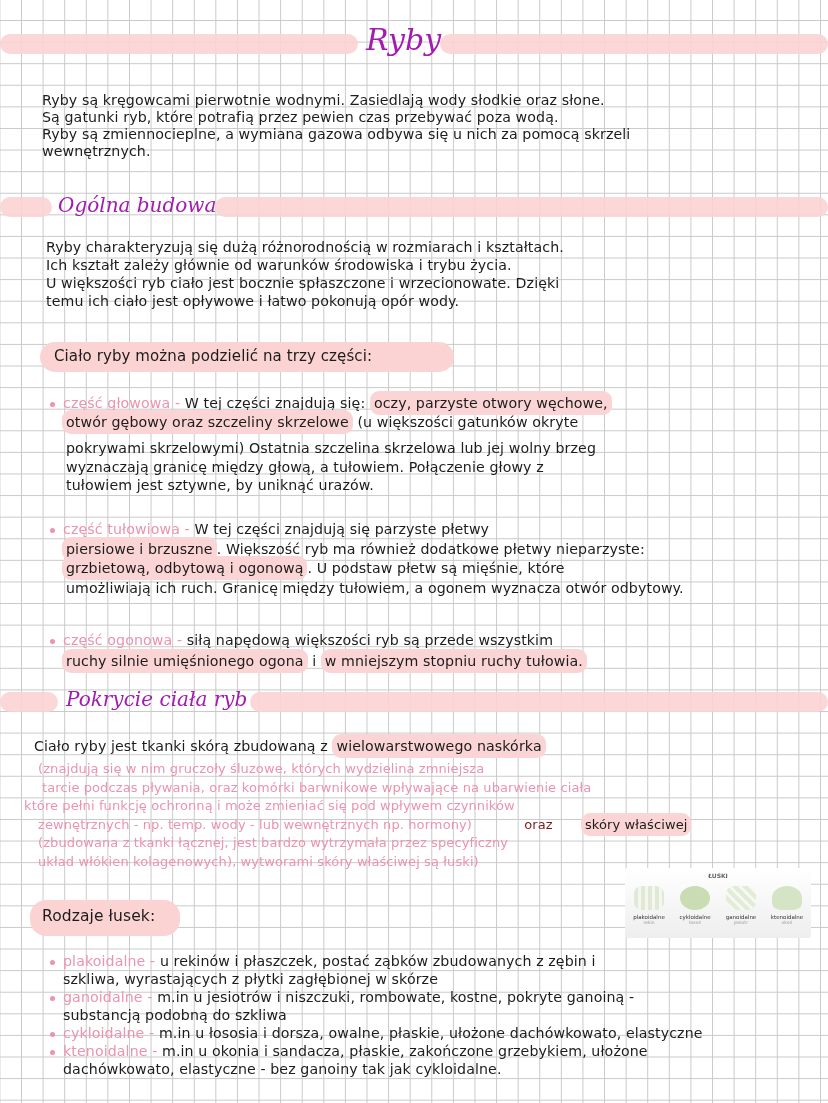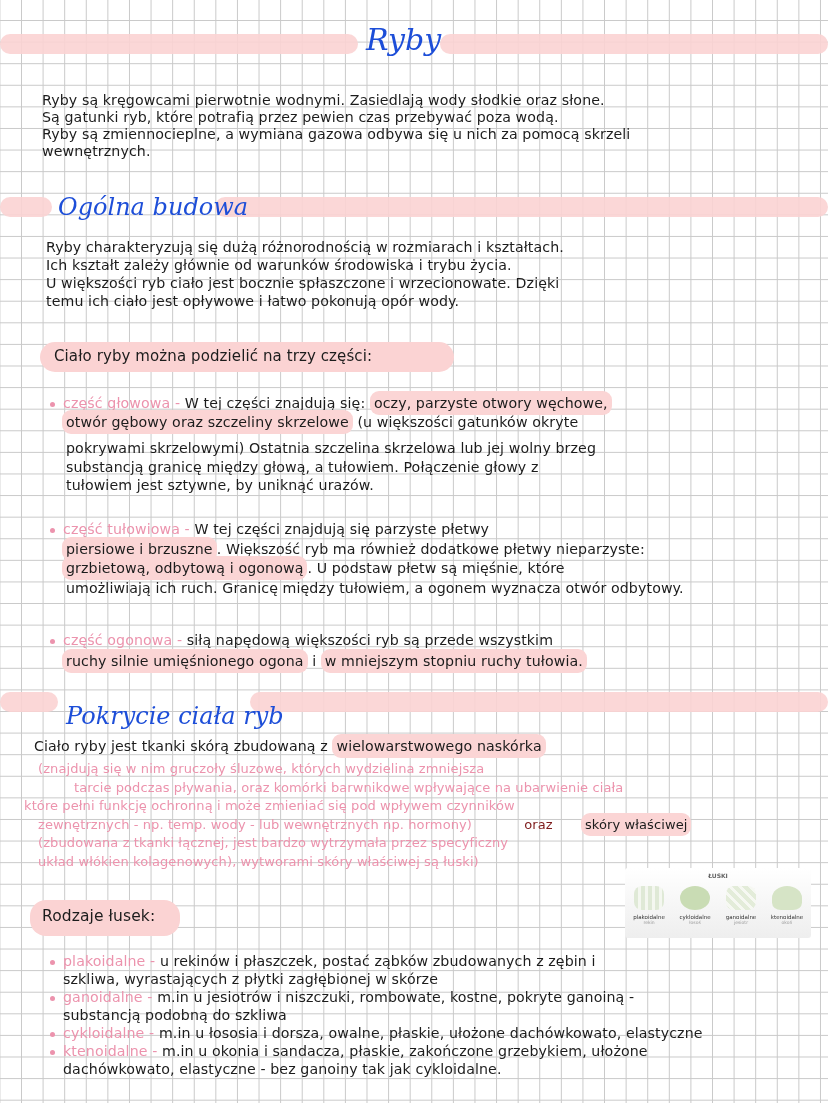--- a/index.html
+++ b/index.html
@@ -9,23 +9,23 @@
     background-image:
       linear-gradient(to right, #c9c9c9 1px, transparent 1px),
       linear-gradient(to bottom, #c9c9c9 1px, transparent 1px);
     background-size: 21.6px 21.6px;
     background-position: 21px 20px;
     font-family: "DejaVu Sans", sans-serif;
     color: #1c1c1c;
   }
   .abs { position: absolute; }
   .bar { position: absolute; background: #fbd3d3; height: 20px; border-radius: 10px; opacity: 0.9; }
-  .script { font-family: "DejaVu Serif", serif; font-style: italic; color: #1d4ed8; }
+  .script { font-family: "DejaVu Serif", serif; font-style: italic; color: #a21caf; }
   .title { font-size: 30px; }
-  .h2 { font-size: 24px; }
+  .h2 { font-size: 20px; }
   .hand { font-size: 14.2px; line-height: 17px; letter-spacing: 0.1px; white-space: nowrap; }
   .pink { color: #ec93ad; }
   .hl { background: #fbd5d5; border-radius: 9px; padding: 4px 4px; }
   .pill { position: absolute; background: #fbd3d3; border-radius: 16px; }
   .bullet { display: inline-block; width: 5px; height: 5px; border-radius: 50%; background: #ec93ad; margin-right: 8px; vertical-align: middle; }
   .scales {
     position: absolute; left: 625px; top: 868px; width: 186px; height: 70px;
     background: linear-gradient(#ffffff, #eeeeee); border-radius: 3px;
   }
   .scales .cap { position: absolute; top: 4px; left: 0; right: 0; text-align: center; font-size: 6px; color: #666; font-weight: bold; }
@@ -59,46 +59,46 @@
   <div>temu ich ciało jest opływowe i łatwo pokonują opór wody.</div>
 </div>
 
 <div class="pill" style="left:40px; top:342px; width:414px; height:30px;"></div>
 <div class="abs hand" style="left:54px; top:348px; font-size:15px;">Ciało ryby można podzielić na trzy części:</div>
 
 <div class="abs hand" style="left:50px; top:394px; line-height:18.5px;">
   <div><span class="bullet"></span><span class="pink">część głowowa -</span> <span>W tej części znajdują się: </span><span class="hl">oczy, parzyste otwory węchowe,</span></div>
   <div style="padding-left:12px;"><span class="hl">otwór gębowy oraz szczeliny skrzelowe</span><span> (u większości gatunków okryte</span></div>
   <div style="padding-left:16px;margin-top:8px;">pokrywami skrzelowymi) Ostatnia szczelina skrzelowa lub jej wolny brzeg</div>
-  <div style="padding-left:16px;">substancją granicę między głową, a tułowiem. Połączenie głowy z</div>
+  <div style="padding-left:16px;">wyznaczają granicę między głową, a tułowiem. Połączenie głowy z</div>
   <div style="padding-left:16px;">tułowiem jest sztywne, by uniknąć urazów.</div>
 </div>
 
 <div class="abs hand" style="left:50px; top:520px; line-height:19.5px;">
   <div><span class="bullet"></span><span class="pink">część tułowiowa -</span> <span>W tej części znajdują się parzyste płetwy</span></div>
   <div style="padding-left:12px;"><span class="hl">piersiowe i brzuszne</span><span>. Większość ryb ma również dodatkowe płetwy nieparzyste:</span></div>
   <div style="padding-left:12px;"><span class="hl">grzbietową, odbytową i ogonową</span><span>. U podstaw płetw są mięśnie, które</span></div>
   <div style="padding-left:16px;">umożliwiają ich ruch. Granicę między tułowiem, a ogonem wyznacza otwór odbytowy.</div>
 </div>
 
 <div class="abs hand" style="left:50px; top:630px; line-height:21px;">
   <div><span class="bullet"></span><span class="pink">część ogonowa -</span> <span>siłą napędową większości ryb są przede wszystkim</span></div>
   <div style="padding-left:12px;text-align:center;"><span class="hl">ruchy silnie umięśnionego ogona</span><span> i </span><span class="hl">w mniejszym stopniu ruchy tułowia.</span></div>
 </div>
 
 <div class="bar" style="left:0; top:692px; width:58px;"></div>
 <div class="bar" style="left:250px; top:692px; width:578px;"></div>
-<div class="abs script h2" style="left:66px; top:702px;">Pokrycie ciała ryb</div>
+<div class="abs script h2" style="left:66px; top:687px;">Pokrycie ciała ryb</div>
 
 <div class="abs hand" style="left:34px; top:738px;">
   <span>Ciało ryby jest tkanki skórą zbudowaną z </span><span class="hl">wielowarstwowego naskórka</span>
 </div>
 <div class="abs hand pink" style="left:38px; top:760px; line-height:18.5px; font-size:13px;">
   <div>(znajdują się w nim gruczoły śluzowe, których wydzielina zmniejsza</div>
-  <div style="padding-left:4px;margin-left:32px;">tarcie podczas pływania, oraz komórki barwnikowe wpływające na ubarwienie ciała</div>
+  <div style="padding-left:4px;">tarcie podczas pływania, oraz komórki barwnikowe wpływające na ubarwienie ciała</div>
   <div style="margin-left:-14px;">które pełni funkcję ochronną i może zmieniać się pod wpływem czynników</div>
   <div><span>zewnętrznych - np. temp. wody - lub wewnętrznych np. hormony)</span><span style="color:#7f1d1d;margin-left:48px;"> oraz </span><span class="hl" style="color:#1c1c1c;margin-left:24px;">skóry właściwej</span></div>
   <div>(zbudowana z tkanki łącznej, jest bardzo wytrzymała przez specyficzny</div>
   <div>układ włókien kolagenowych), wytworami skóry właściwej są łuski)</div>
 </div>
 
 <div class="scales">
   <div class="cap">ŁUSKI</div>
   <div class="scale" style="left:2px;">
     <div class="img" style="background: repeating-linear-gradient(90deg,#dfe9d6 0 4px,#f4f7f0 4px 7px);"></div>

